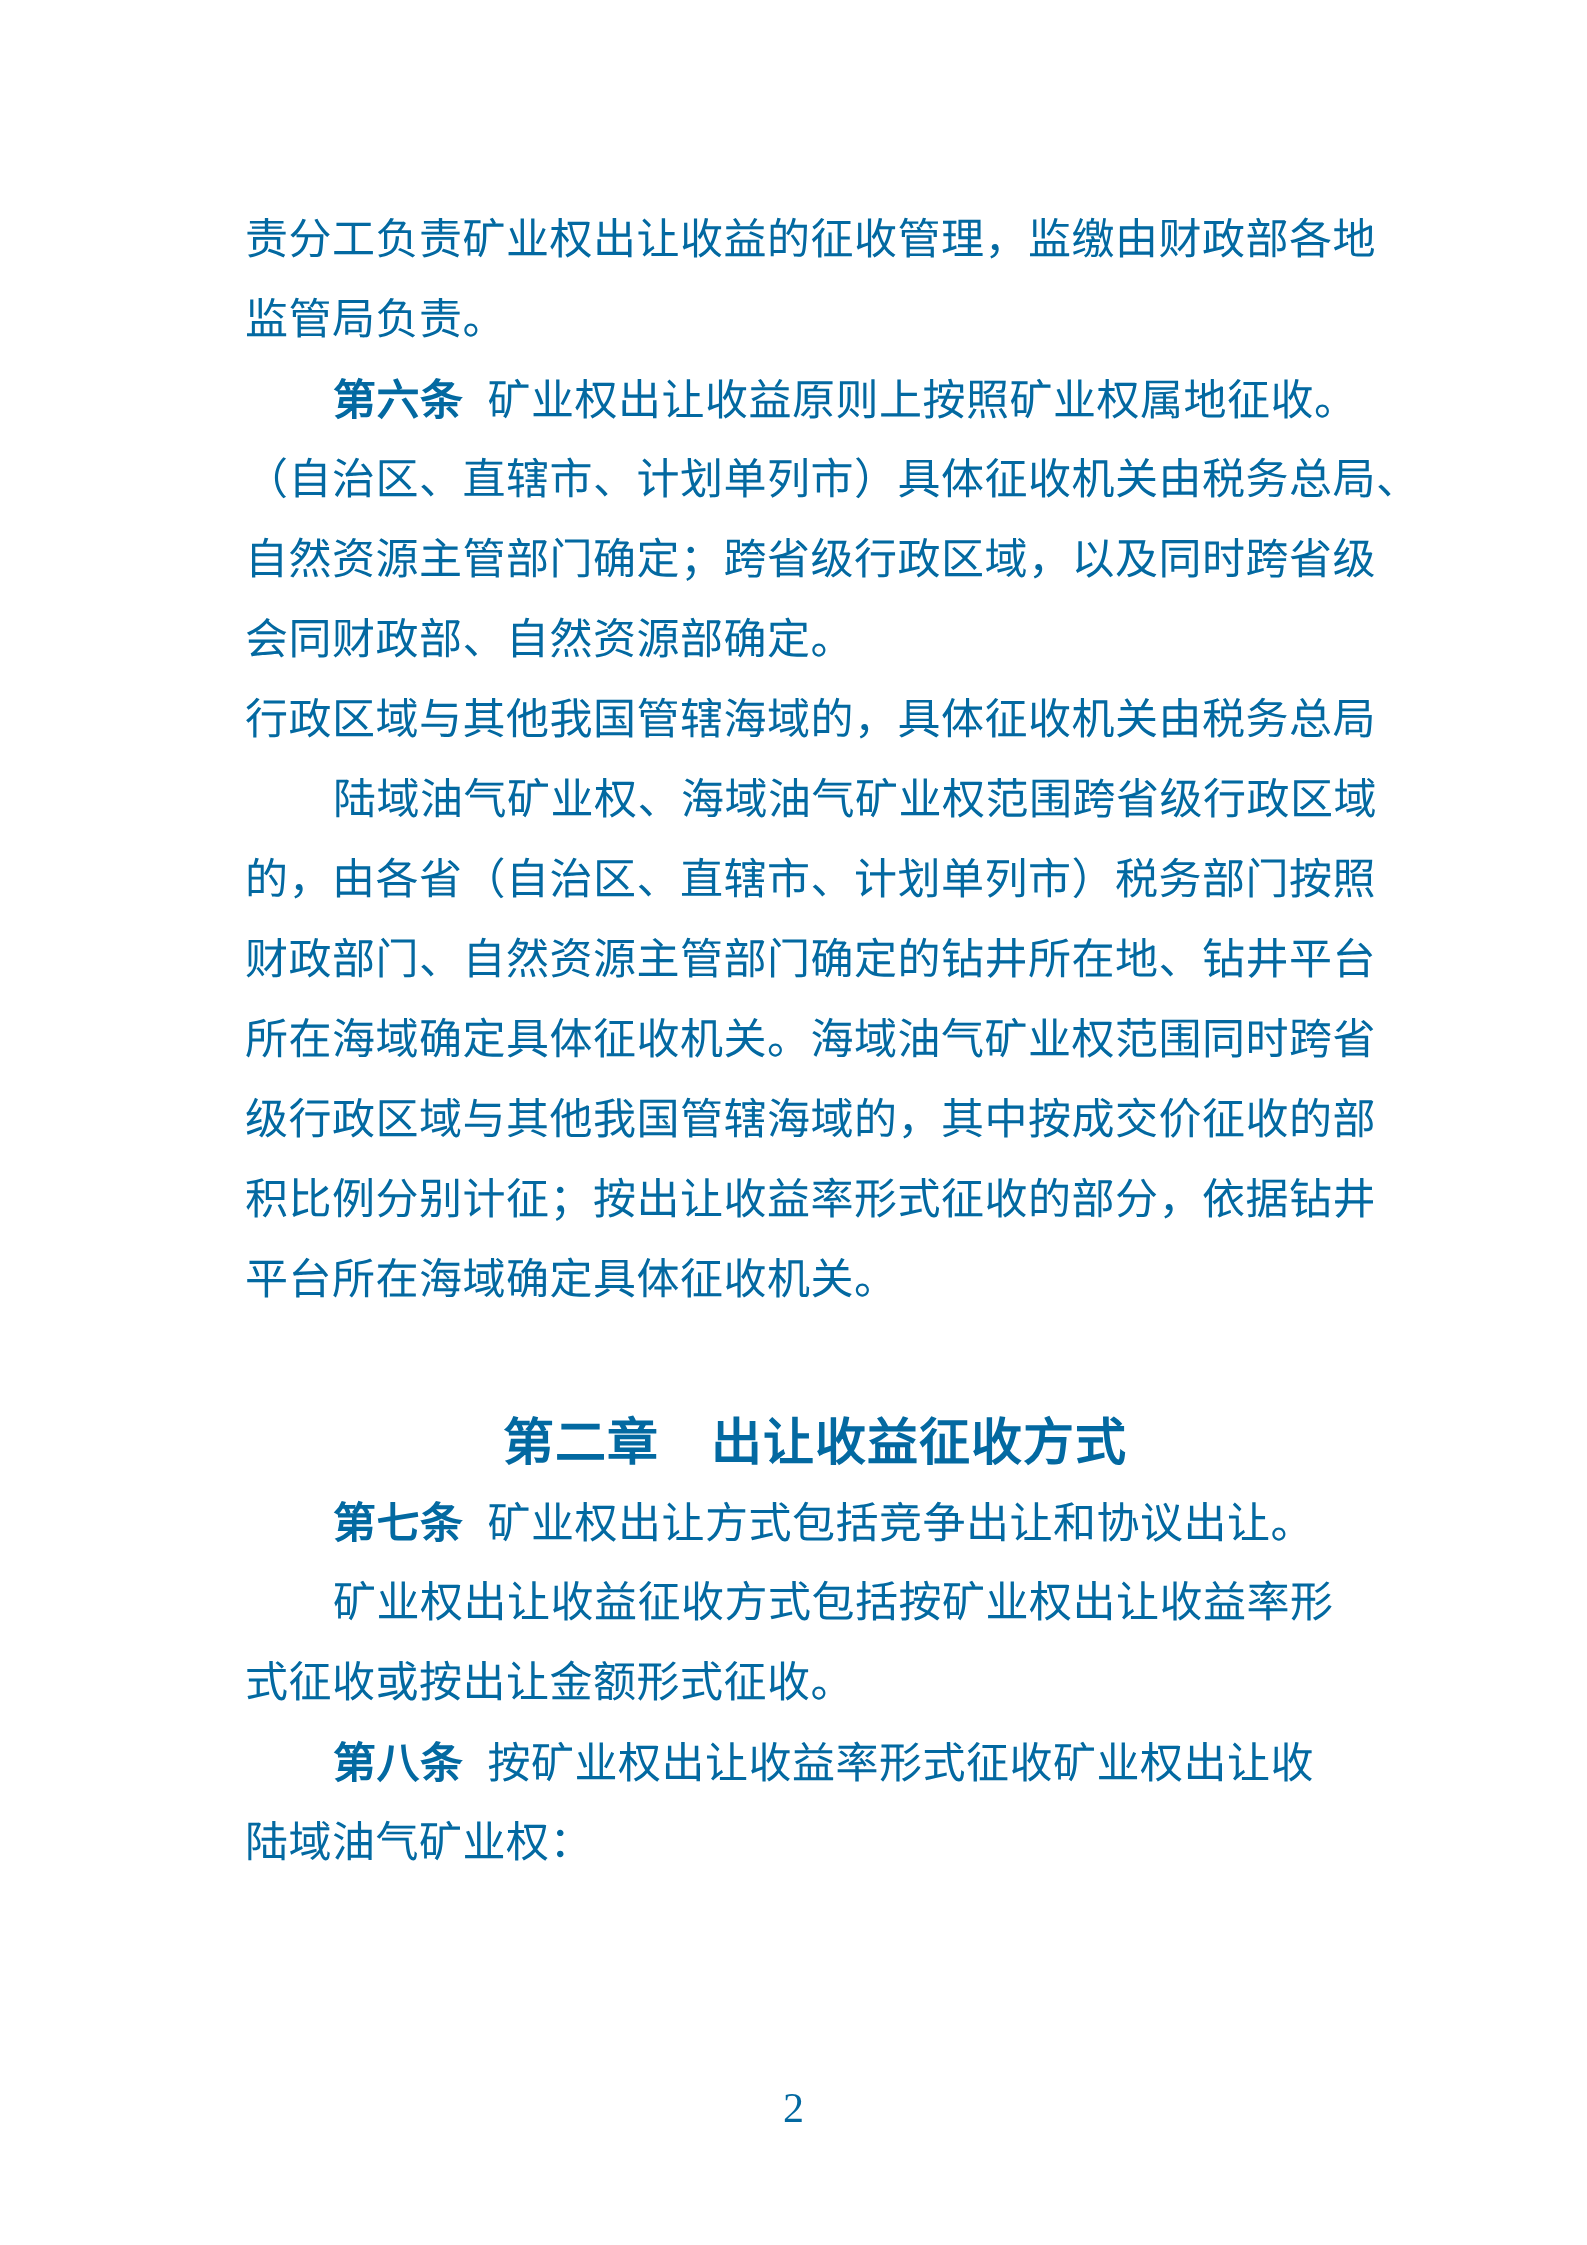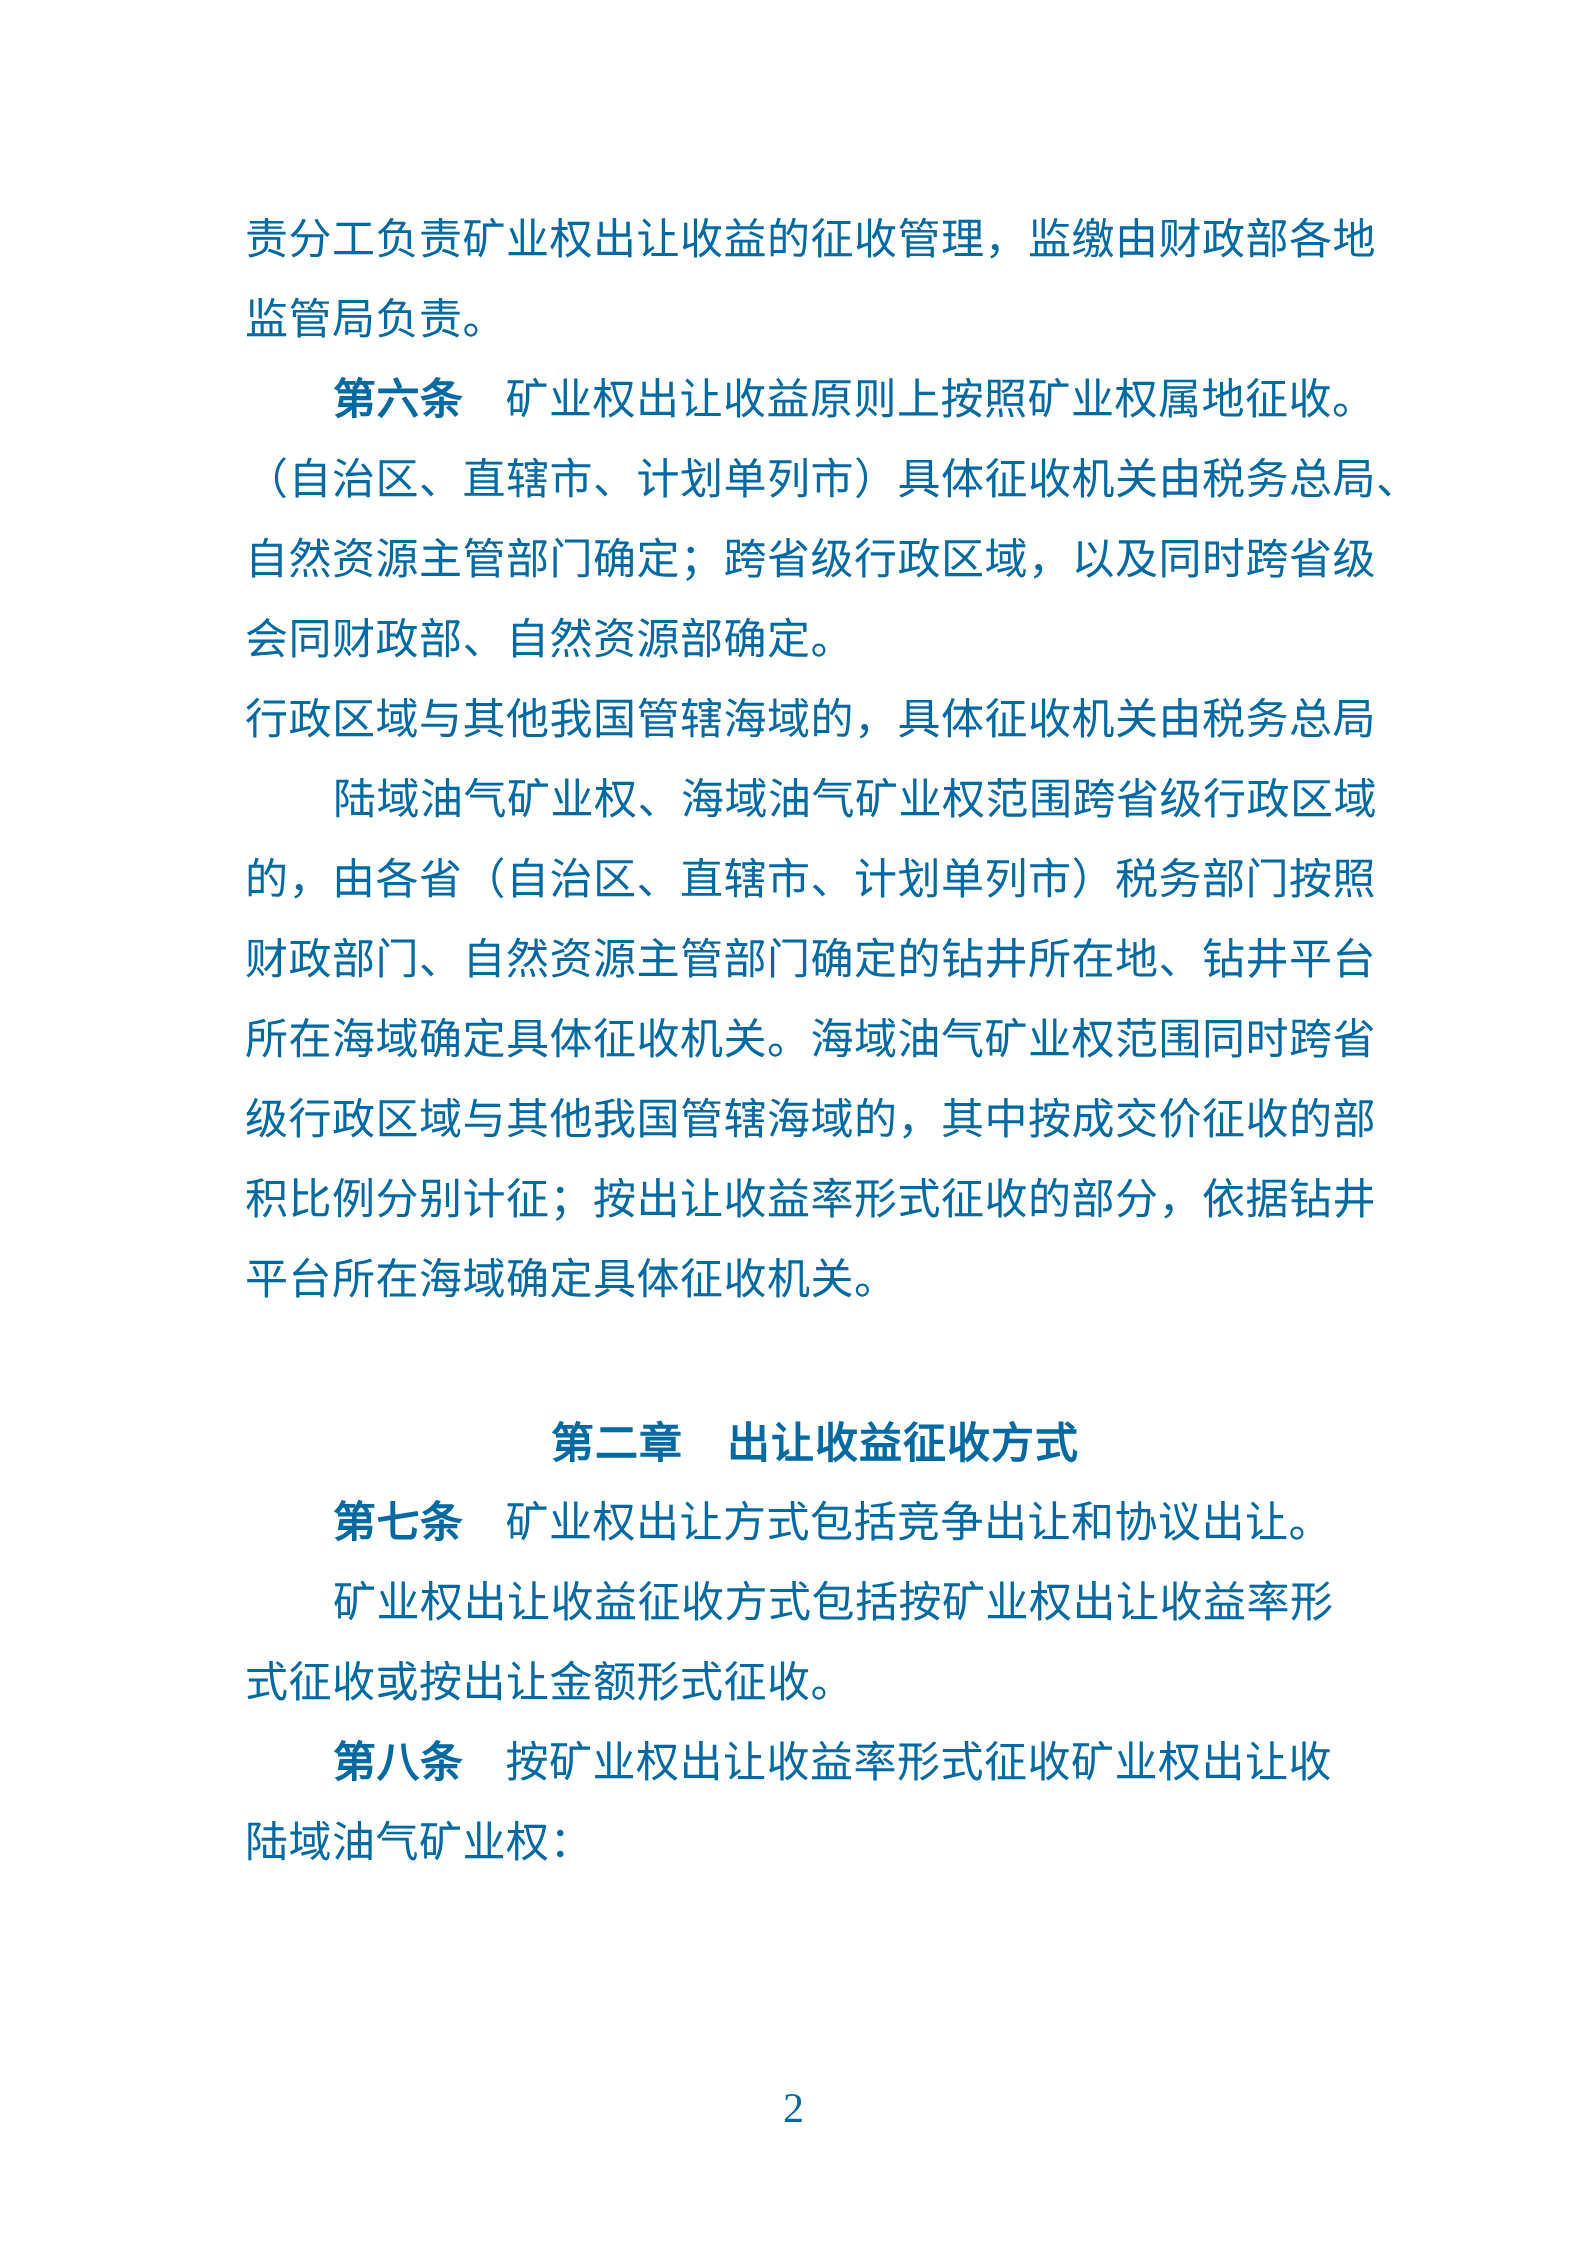--- a/index.html
+++ b/index.html
@@ -26,30 +26,30 @@
     font-size: 43px;
     line-height: 80px;
     height: 80px;
     letter-spacing: 0.5px;
     white-space: nowrap;
   }
   .indent {
     padding-left: 88px;
   }
   .article-label {
-    font-family: Liberation Serif, serif;
+    font-family: Liberation Sans, sans-serif;
     font-weight: bold;
-    margin-right: 42px;
+    margin-right: 24px;
   }
   .chapter-heading {
     margin: 83px 0 0 0;
     height: 80px;
     line-height: 80px;
     text-align: center;
-    font-size: 43px;
+    font-size: 51px;
     font-weight: bold;
     font-family: "Liberation Sans", "DejaVu Sans", sans-serif;
     letter-spacing: 1px;
   }
   .page-number {
     position: absolute;
     left: 0;
     right: 0;
     top: 2086px;
     text-align: center;

